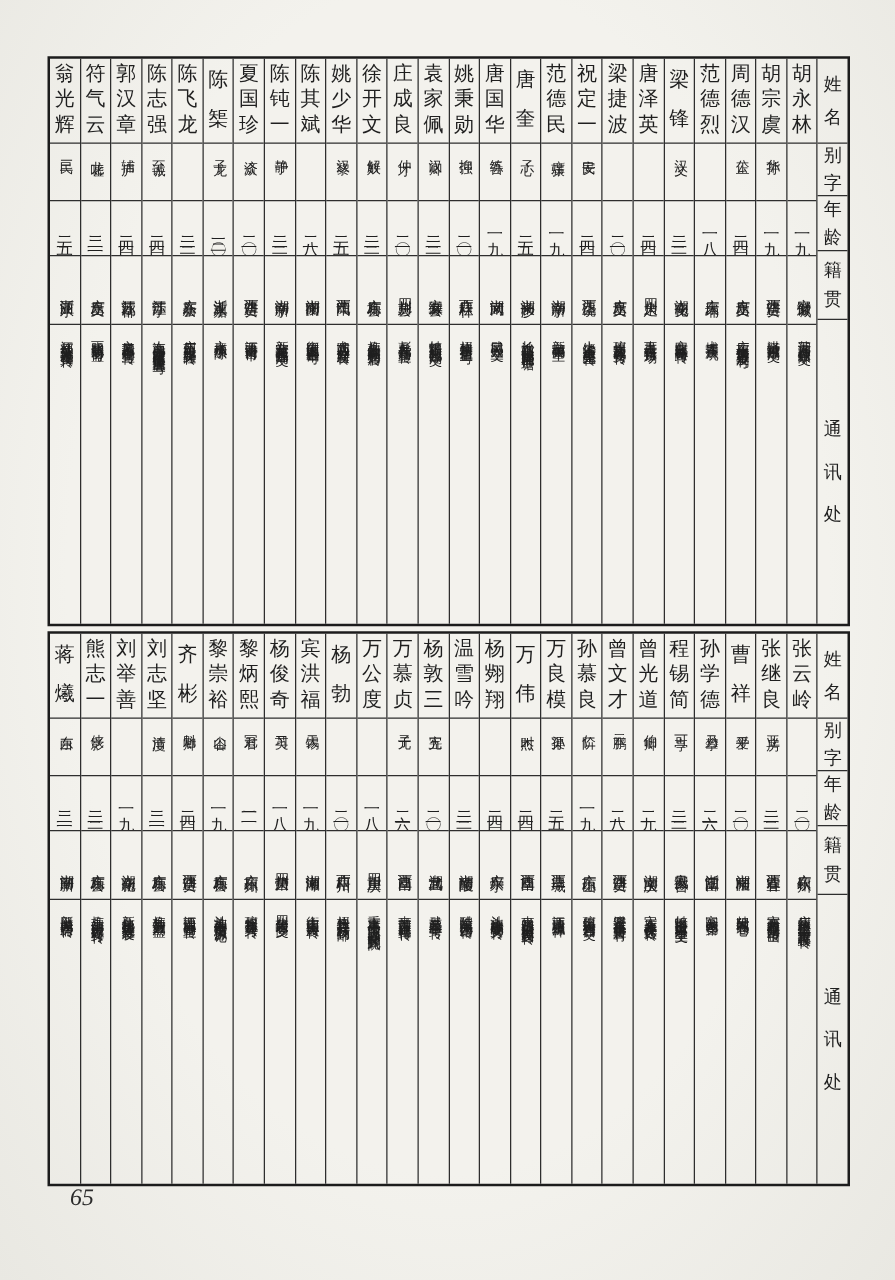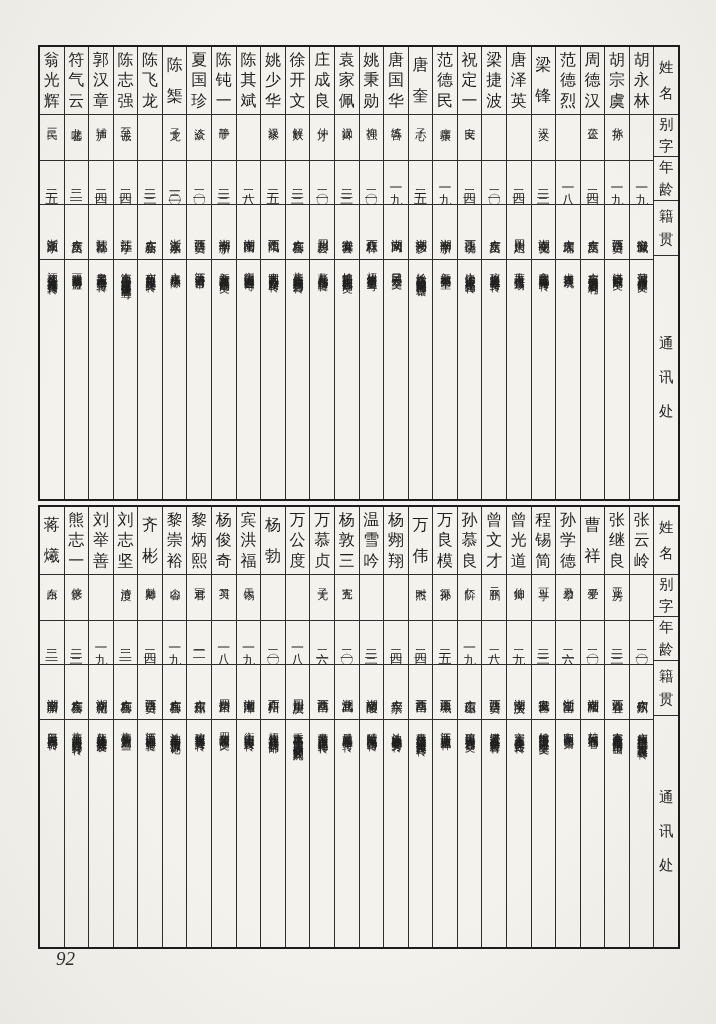--- a/index.html
+++ b/index.html
@@ -1019,14 +1019,14 @@
           <span class="hdr">籍</span>
           <span class="hdr">贯</span>
         </div>
         <div class="cell r-addr hdr-stack h-addr">
           <span class="hdr">通</span>
           <span class="hdr">讯</span>
           <span class="hdr">处</span>
         </div>
       </div>
     </div>
-  <div id="page-number">92</div>
+  <div id="page-number">65</div>
 </div>
 
 </body></html>

